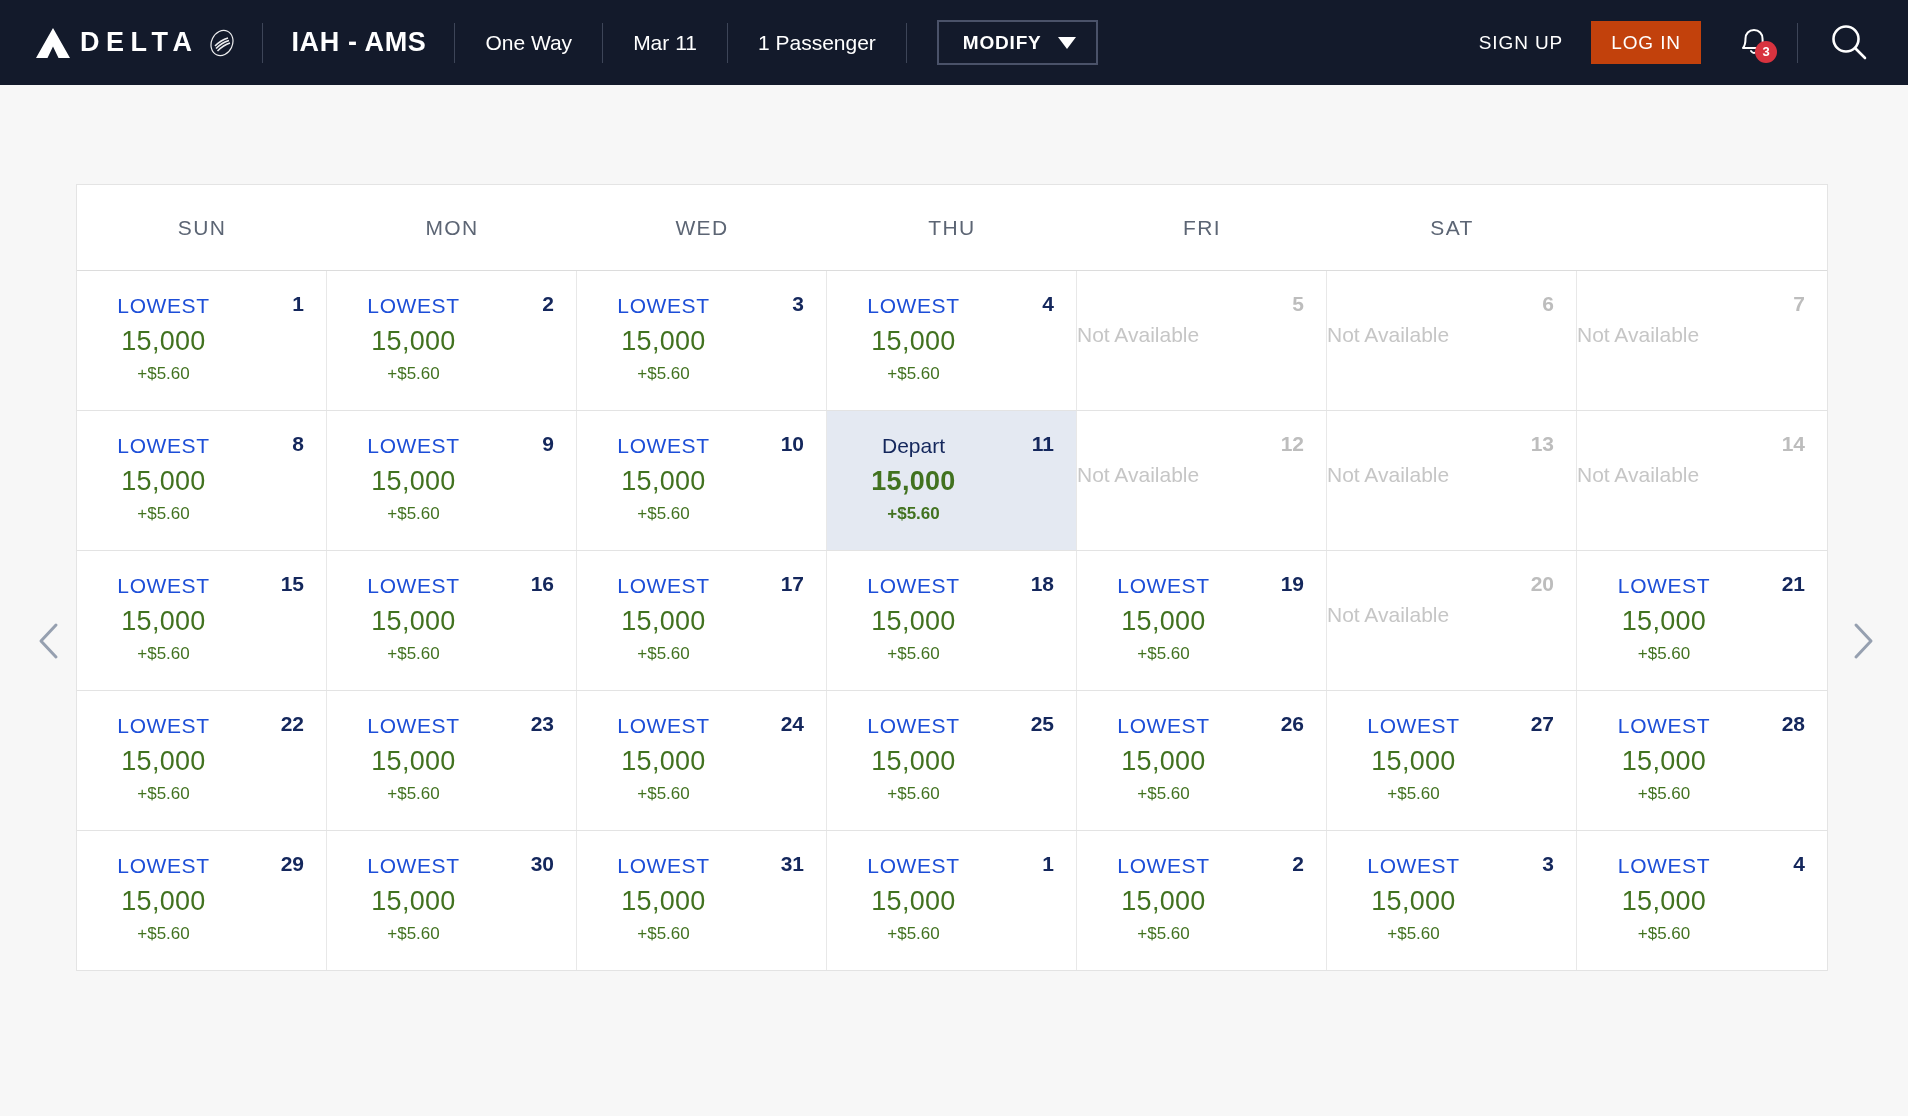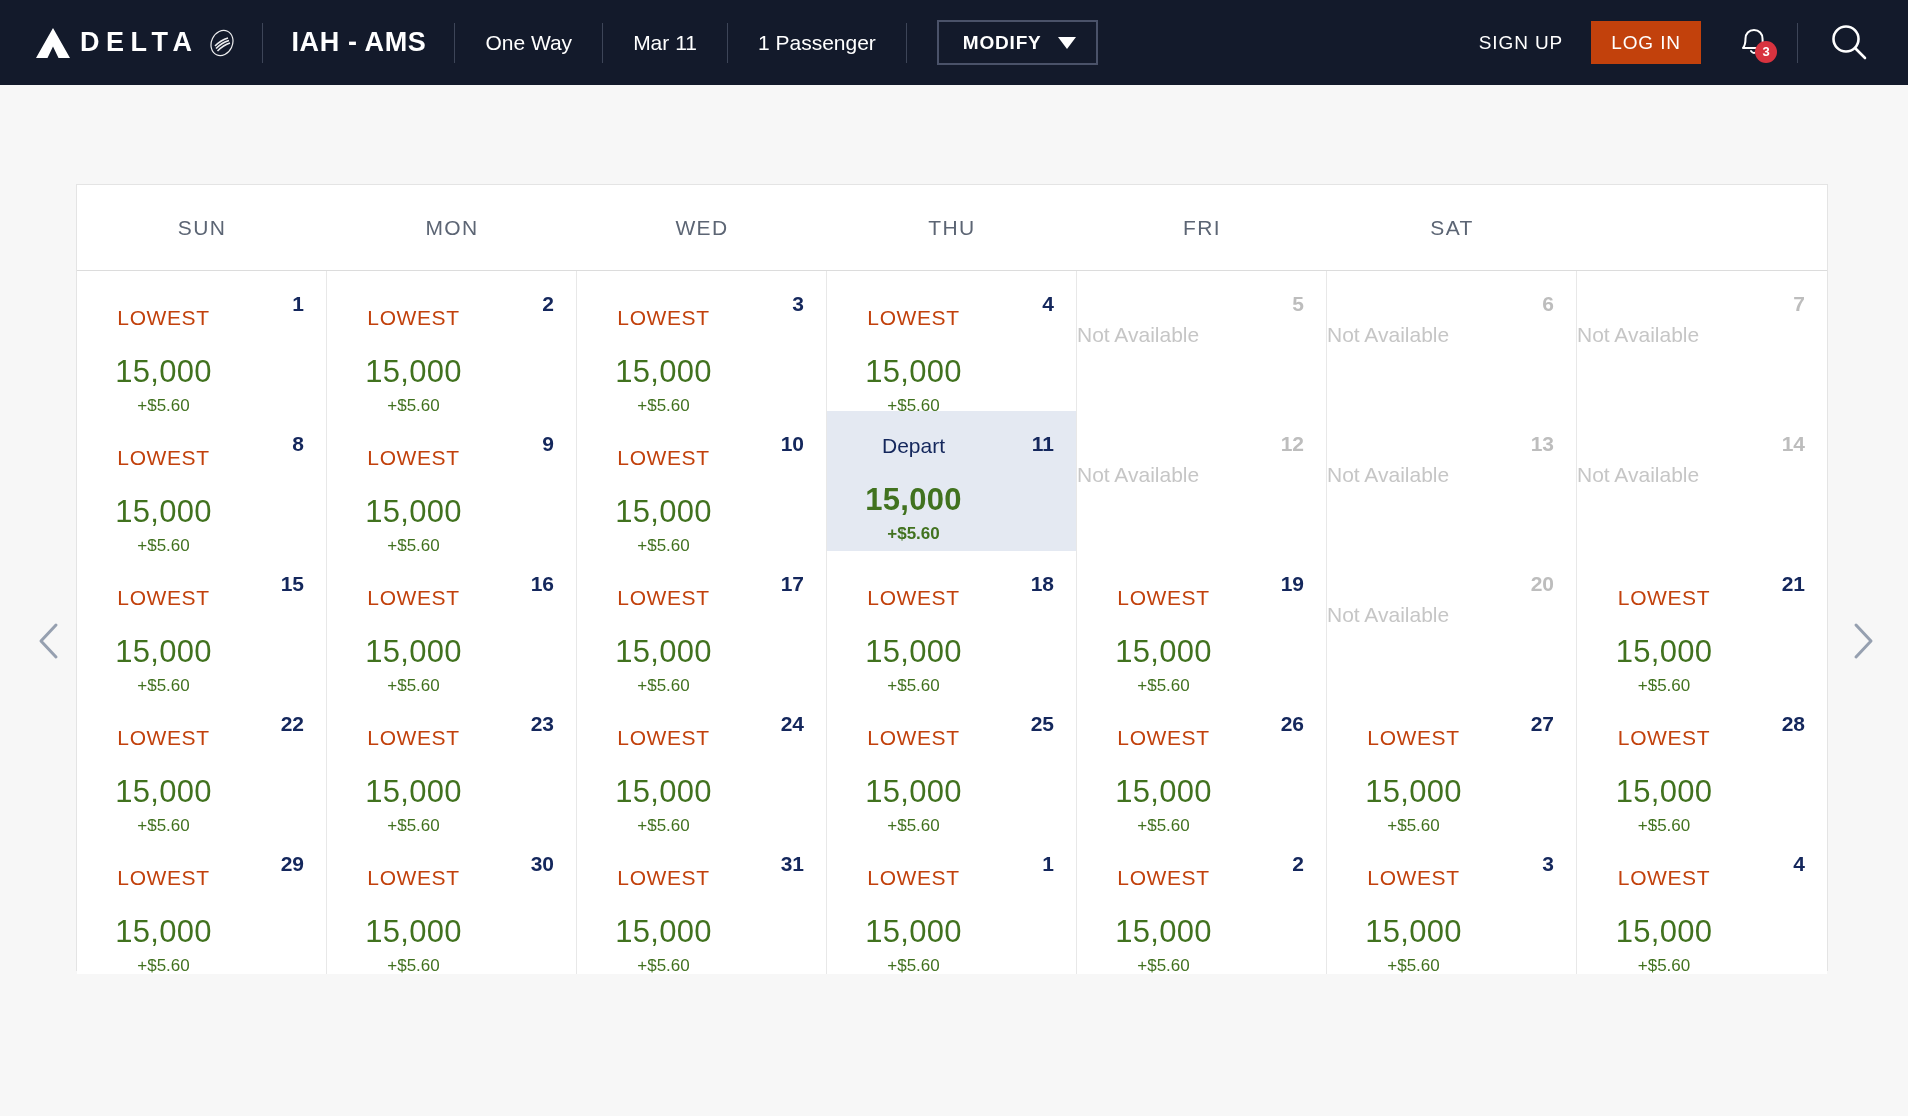--- a/index.html
+++ b/index.html
@@ -250,39 +250,39 @@
     line-height: 1;
   }
   .na .daynum { color: #bdbdbd; }
 
   .cell-inner {
     padding-right: 56px;
     text-align: center;
   }
 
   .lbl-lowest {
-    color: #c2410c;
+    color: #1d4ed8;
     font-size: 21px;
     letter-spacing: .6px;
     line-height: 1;
-    margin-top: 14px;
+    margin-top: 2px;
   }
 
   .lbl-depart {
     color: #14275c;
     font-size: 21px;
     line-height: 1;
     margin-top: 2px;
   }
 
   .miles {
     color: #41721f;
-    font-size: 31px;
-    line-height: 1;
-    margin-top: 28px;
+    font-size: 27px;
+    line-height: 1;
+    margin-top: 12px;
     letter-spacing: .3px;
   }
 
   .fee {
     color: #41721f;
     font-size: 17px;
     line-height: 1;
     margin-top: 10px;
   }
 

